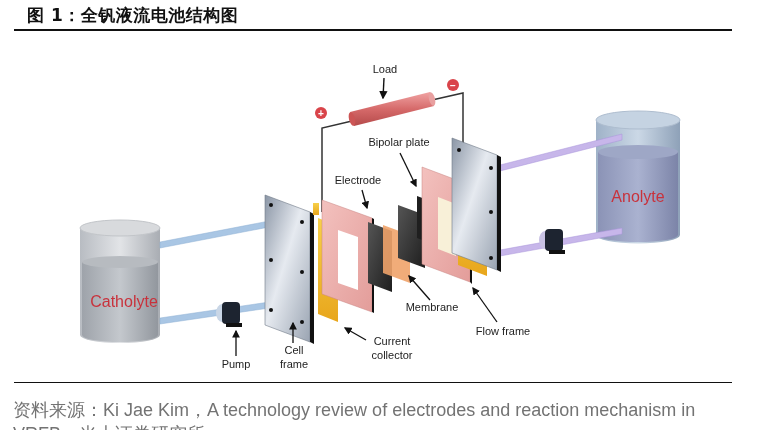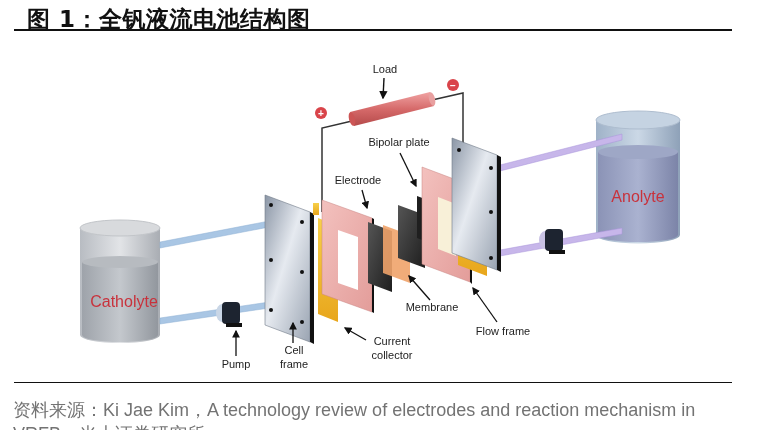--- a/index.html
+++ b/index.html
@@ -1,17 +1,17 @@
 <!DOCTYPE html>
 <html><head>
 <meta charset="utf-8">
 <style>
   html, body { margin:0; padding:0; background:#ffffff; }
   body { width:761px; height:430px; position:relative; overflow:hidden; font-family:"DejaVu Sans", sans-serif; }
-  .title { position:absolute; left:27px; top:4px; font-size:23px; font-weight:bold; color:#111; letter-spacing:0.5px; }
+  .title { position:absolute; left:27px; top:4px; font-size:17px; font-weight:bold; color:#111; letter-spacing:0.5px; }
   .rule-top { position:absolute; left:14px; top:29px; width:718px; height:2px; background:#111; }
   .rule-bottom { position:absolute; left:14px; top:382px; width:718px; height:1px; background:#111; }
   .source { position:absolute; left:13px; top:398px; font-size:18px; color:#737373; font-family:"Liberation Sans", sans-serif; }
   svg { position:absolute; left:0; top:0; }
   .lbl { font-family:"Liberation Sans", sans-serif; font-size:11px; fill:#222; }
   .tank-lbl { font-family:"Liberation Sans", sans-serif; font-size:16px; fill:#c8323c; }
 </style>
 </head>
 <body>
 

